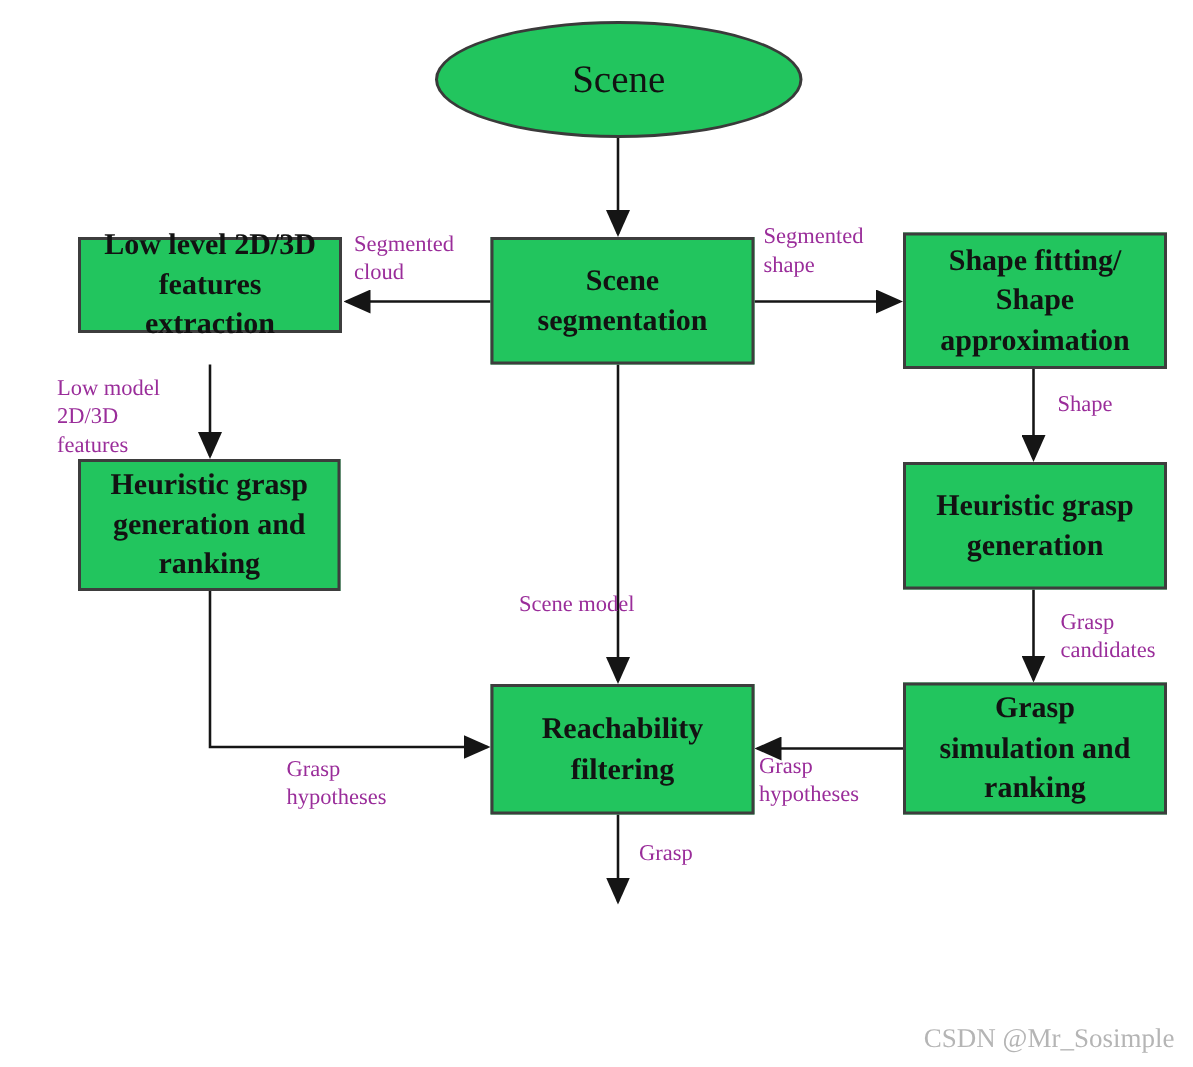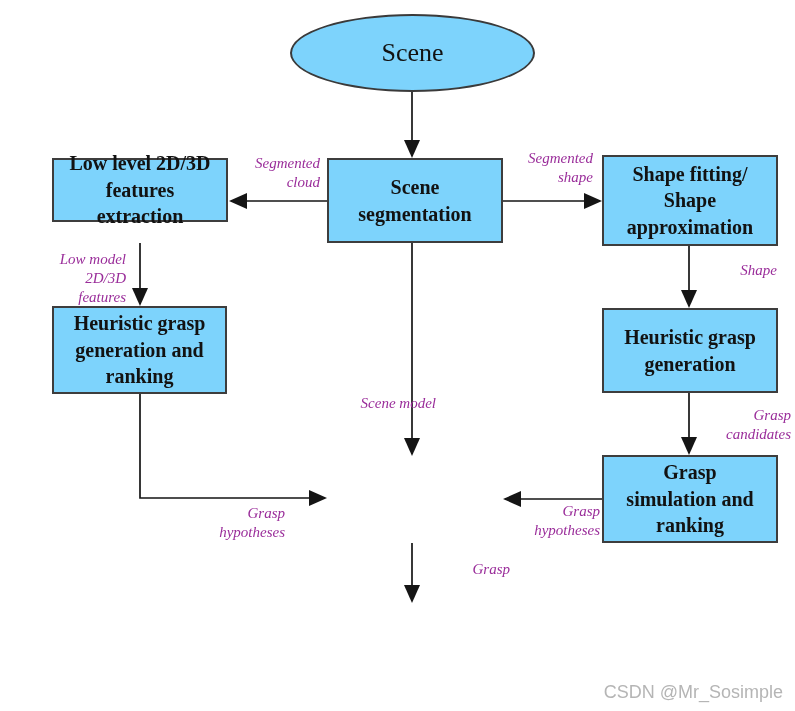--- a/index.html
+++ b/index.html
@@ -25,21 +25,21 @@
     stroke-width: 1.7;
     fill: none;
   }
   .node {
     position: absolute;
     box-sizing: border-box;
     display: flex;
     align-items: center;
     justify-content: center;
     text-align: center;
-    background: #7dd3fc;
+    background: #22c55e;
     color: #121212;
   }
   .box {
     border: 2px solid #3d3d3d;
     font-weight: bold;
     font-size: 20px;
     line-height: 1.32;
   }
   .terminal {
     border: 2px solid #3a3a3a;
@@ -48,22 +48,21 @@
     font-size: 26px;
   }
   .node-label, .edge-label {
     white-space: pre-line;
   }
   .edge-label {
     position: absolute;
     color: #9A2D9A;
     font-size: 15px;
     line-height: 1.28;
-    text-align: right;
-    font-style: italic;
+    text-align: left;
   }
   
   .n-scene     { left:290px; top:14px;  width:245px; height:78px; }
   .n-lowlevel  { left:52px;  top:158px; width:176px; height:64px; }
   .n-sceneseg  { left:327px; top:158px; width:176px; height:85px; }
   .n-shapefit  { left:602px; top:155px; width:176px; height:91px; }
   .n-heurlr    { left:52px;  top:306px; width:175px; height:88px; }
   .n-heurr     { left:602px; top:308px; width:176px; height:85px; }
   .n-reach     { left:327px; top:456px; width:176px; height:87px; }
   .n-graspsim  { left:602px; top:455px; width:176px; height:88px; }
@@ -76,21 +75,21 @@
   .l-scenemodel { left:316px; top:394px; width:90px;margin-left:30px; }
   .l-graspcand  { left:707px; top:406px; width:84px; }
   .l-grasphypl  { left:191px; top:504px; width:94px; }
   .l-grasphypr  { left:506px; top:502px; width:94px; }
   .l-grasp      { left:426px; top:560px; width:84px; }
   .watermark {
     position: absolute;
     right: 12px;
     bottom: 8px;
     color: #b5b5b5;
-    font-family: Liberation Sans, sans-serif;
+    font-family: Liberation Serif, serif;
     font-size: 18px;
   }
 </style>
 </head>
 <body>
 
 <div class="stage">
 
   <svg class="edges" width="795" height="711" viewBox="0 0 795 711">
     <defs>
@@ -135,20 +134,24 @@
     <span class="node-label">Heuristic grasp
 generation and
 ranking</span>
   </div>
 
   <div class="node box n-heurr">
     <span class="node-label">Heuristic grasp
 generation</span>
   </div>
 
+  <div class="node box n-reach">
+    <span class="node-label">Reachability
+filtering</span>
+  </div>
 
   <div class="node box n-graspsim">
     <span class="node-label">Grasp
 simulation and
 ranking</span>
   </div>
 
 
   <div class="edge-label l-segcloud">Segmented
 cloud</div>

